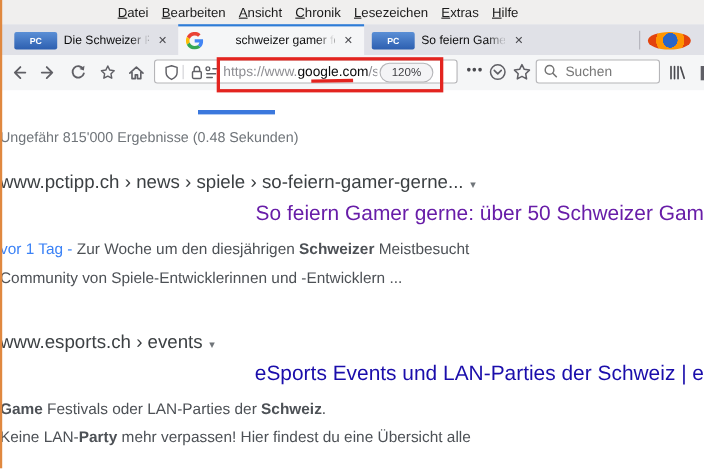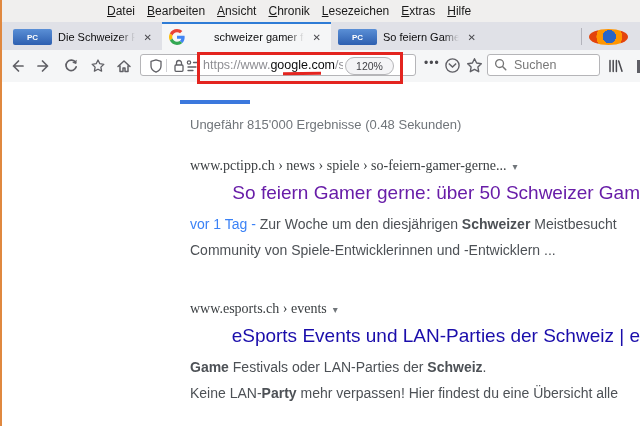--- a/index.html
+++ b/index.html
@@ -58,26 +58,26 @@
   
   .bookmarksbar{position:absolute;left:0;top:82px;width:640px;height:22px;background:#f5f6f7;
                 border-bottom:1px solid #cfd0d3;box-sizing:border-box;display:flex;align-items:center;
                 padding-left:6px;gap:4px;font-size:11.5px;color:#1c1b22;}
   .bm-item{display:flex;align-items:center;gap:5px;padding:0 6px;cursor:pointer;height:100%;}
   .gear-glyph::before{content:"\2699";font-size:13px;color:#5f5f68;line-height:16px;}
   .blue-bar{position:absolute;left:180px;top:100px;width:70px;height:4px;background:#3b78dd;z-index:5;}
 
   
   .content{position:absolute;left:0;top:104px;width:640px;height:322px;background:#fff;
-           padding-left:190px;box-sizing:border-box;overflow:hidden;}
+           box-sizing:border-box;overflow:hidden;}
   .stats{margin-top:13px;font-size:13px;color:#70757a;white-space:nowrap;}
   .result{white-space:nowrap;}
   .result-1{margin-top:24px;}
   .result-2{margin-top:36px;}
-  .crumb{font-size:14px;color:#3c4043;font-family:Liberation Serif, serif;}
+  .crumb{font-size:17px;color:#3c4043;}
   .crumb-caret{color:#70757a;font-size:10px;margin-left:6px;cursor:pointer;}
   .r-title{margin-top:7px;font-size:19px;line-height:24px;cursor:pointer;text-align:right;}
   .snippet{margin-top:6px;font-size:14px;color:#4d5156;}
   .snippet .sn-line{line-height:26px;height:26px;overflow:hidden;}
   .seg-b{font-weight:bold;}
   .snippet .seg-m{color:#3b82f6;}
 
   
   .red-box{position:absolute;left:197px;top:52px;width:200px;height:26px;border:3px solid #e3241f;z-index:20;pointer-events:none;}
   .red-underline{position:absolute;left:283px;top:72px;width:38px;height:3px;background:#e3241f;z-index:21;transform:rotate(-1deg);}

